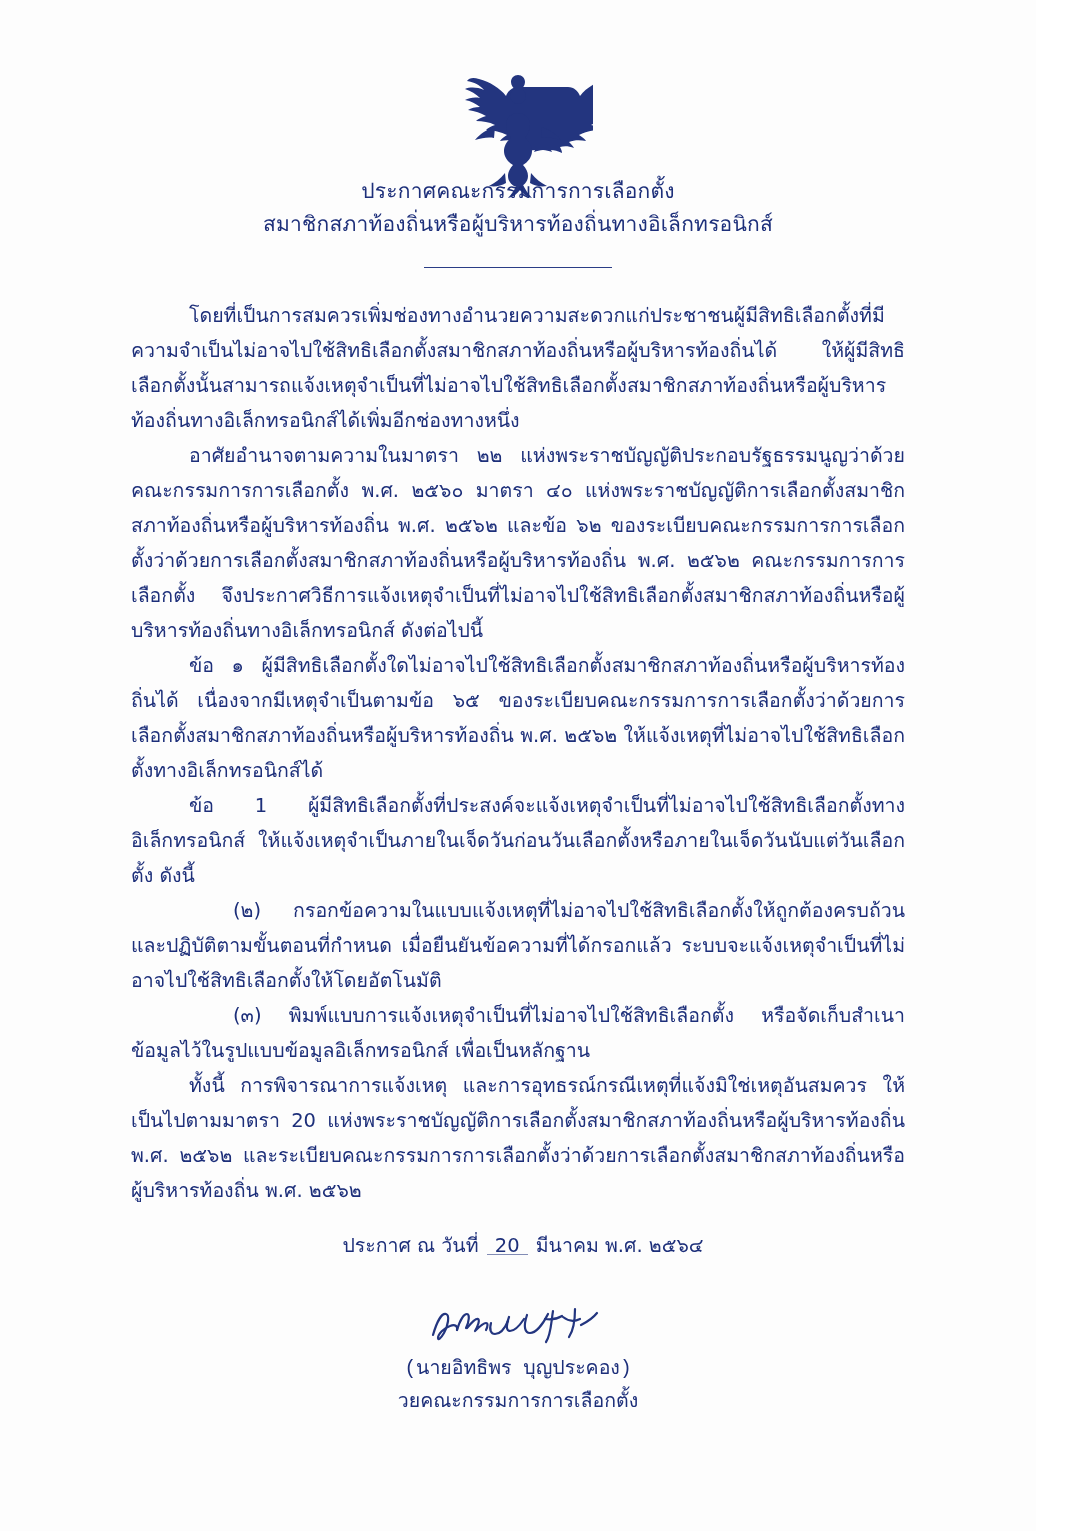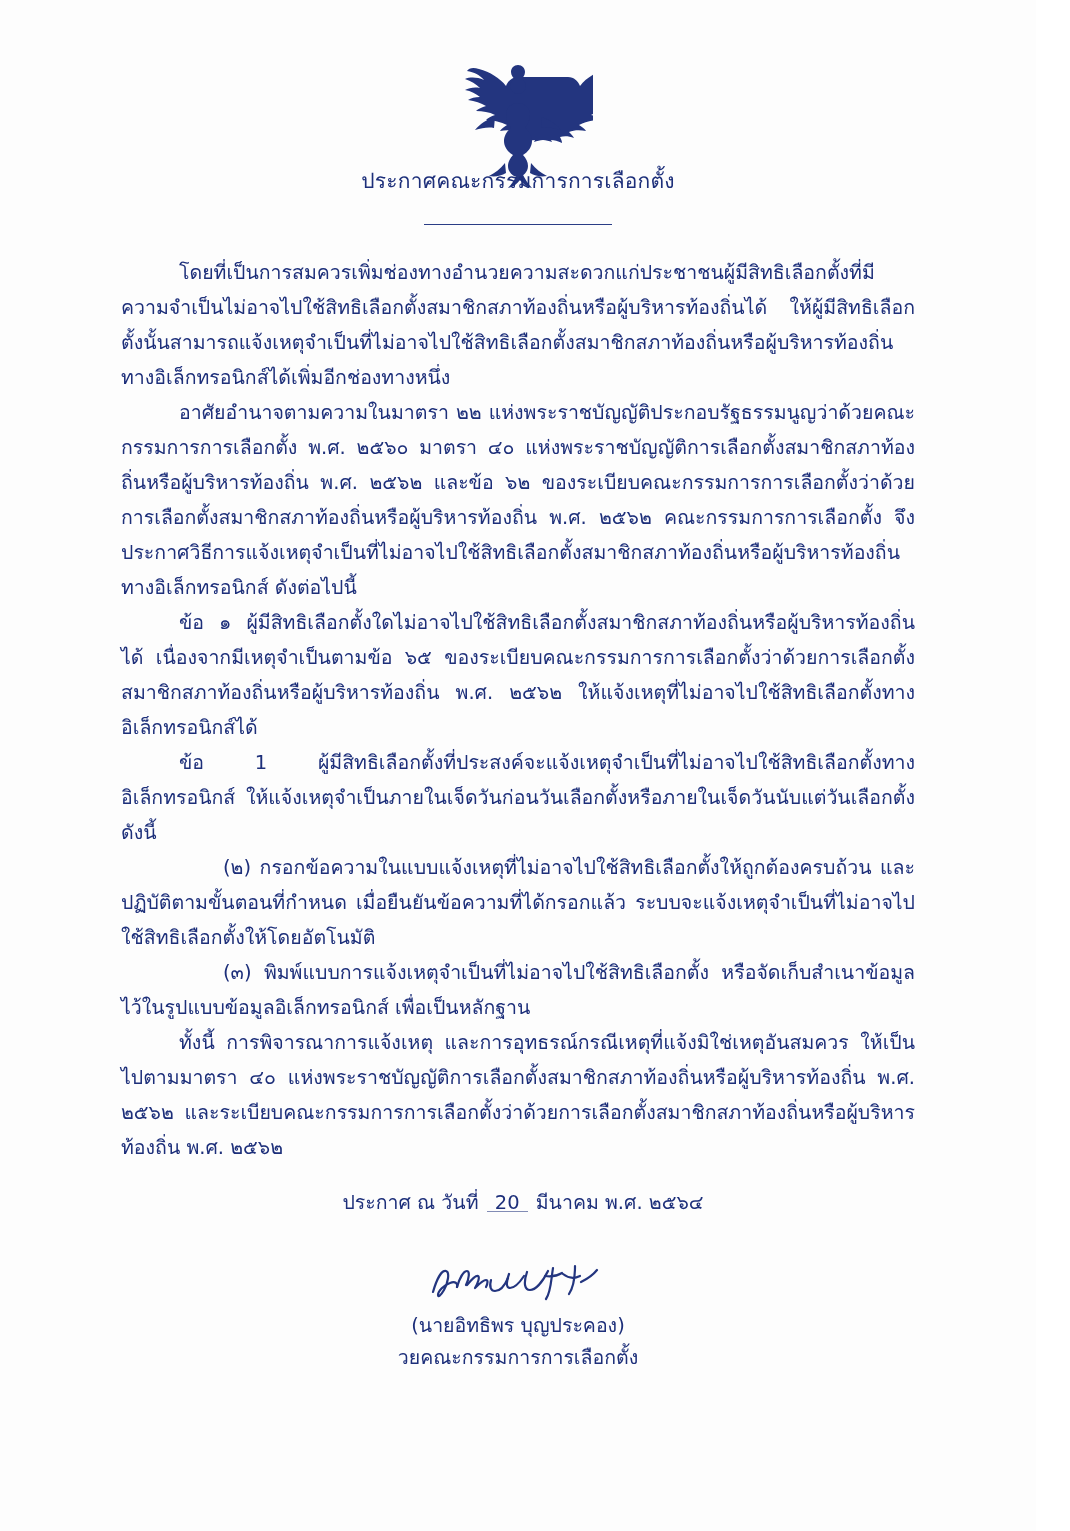--- a/index.html
+++ b/index.html
@@ -13,21 +13,21 @@
     font-family: "DejaVu Sans", "Liberation Sans", sans-serif;
     color: #1a2a6b;
     overflow: hidden;
     position: relative;
   }
   .page {
     position: relative;
     width: 1036px;
     height: 1531px;
     box-sizing: border-box;
-    padding: 3px;
+    padding: 13px;
     background: #fdfdfd;
   }
 
   
   .emblem-wrap {
     width: 100%;
     display: flex;
     justify-content: center;
     align-items: flex-start;
     padding-top: 52px;
@@ -117,20 +117,21 @@
     justify-content: center;
     align-items: flex-end;
   }
   .signature svg {
     display: block;
   }
   .sig-name {
     font-size: 19.5px;
     line-height: 32px;
     color: #1d2f7a;
+    font-family: Liberation Mono, monospace;
   }
   .sig-title {
     font-size: 19.5px;
     line-height: 32px;
     color: #1d2f7a;
   }
 </style>
 </head>
 <body>
 
@@ -149,31 +150,32 @@
         <path d="M62 108c-5 6-10 10-16 13 6 1 12 0 17-3zM88 108c5 6 10 10 16 13-6 1-12 0-17-3z"></path>
         <path d="M75 118c-3 6-6 11-10 15 5-1 9-4 12-8 3 4 7 7 12 8-4-4-7-9-10-15z"></path>
 
         <path d="M52 62c-8 2-15 7-20 13 7-2 13-3 19-2zM98 62c8 2 15 7 20 13-7-2-13-3-19-2z"></path>
       </g>
     </svg>
   </div>
 
   <div class="heading">
     <div class="line">ประกาศคณะกรรมการการเลือกตั้ง</div>
+    <div class="line">สมาชิกสภาท้องถิ่นหรือผู้บริหารท้องถิ่นทางอิเล็กทรอนิกส์</div>
     <div class="rule"></div>
   </div>
 
   <div class="body">
     <p class="indent">โดยที่เป็นการสมควรเพิ่มช่องทางอำนวยความสะดวกแก่ประชาชนผู้มีสิทธิเลือกตั้งที่มีความจำเป็นไม่อาจไปใช้สิทธิเลือกตั้งสมาชิกสภาท้องถิ่นหรือผู้บริหารท้องถิ่นได้ ให้ผู้มีสิทธิเลือกตั้งนั้นสามารถแจ้งเหตุจำเป็นที่ไม่อาจไปใช้สิทธิเลือกตั้งสมาชิกสภาท้องถิ่นหรือผู้บริหารท้องถิ่นทางอิเล็กทรอนิกส์ได้เพิ่มอีกช่องทางหนึ่ง</p>
     <p class="indent">อาศัยอำนาจตามความในมาตรา ๒๒ แห่งพระราชบัญญัติประกอบรัฐธรรมนูญว่าด้วยคณะกรรมการการเลือกตั้ง พ.ศ. ๒๕๖๐ มาตรา ๔๐ แห่งพระราชบัญญัติการเลือกตั้งสมาชิกสภาท้องถิ่นหรือผู้บริหารท้องถิ่น พ.ศ. ๒๕๖๒ และข้อ ๖๒ ของระเบียบคณะกรรมการการเลือกตั้งว่าด้วยการเลือกตั้งสมาชิกสภาท้องถิ่นหรือผู้บริหารท้องถิ่น พ.ศ. ๒๕๖๒ คณะกรรมการการเลือกตั้ง จึงประกาศวิธีการแจ้งเหตุจำเป็นที่ไม่อาจไปใช้สิทธิเลือกตั้งสมาชิกสภาท้องถิ่นหรือผู้บริหารท้องถิ่นทางอิเล็กทรอนิกส์ ดังต่อไปนี้</p>
     <p class="indent">ข้อ ๑ ผู้มีสิทธิเลือกตั้งใดไม่อาจไปใช้สิทธิเลือกตั้งสมาชิกสภาท้องถิ่นหรือผู้บริหารท้องถิ่นได้ เนื่องจากมีเหตุจำเป็นตามข้อ ๖๕ ของระเบียบคณะกรรมการการเลือกตั้งว่าด้วยการเลือกตั้งสมาชิกสภาท้องถิ่นหรือผู้บริหารท้องถิ่น พ.ศ. ๒๕๖๒ ให้แจ้งเหตุที่ไม่อาจไปใช้สิทธิเลือกตั้งทางอิเล็กทรอนิกส์ได้</p>
     <p class="indent">ข้อ 1 ผู้มีสิทธิเลือกตั้งที่ประสงค์จะแจ้งเหตุจำเป็นที่ไม่อาจไปใช้สิทธิเลือกตั้งทางอิเล็กทรอนิกส์ ให้แจ้งเหตุจำเป็นภายในเจ็ดวันก่อนวันเลือกตั้งหรือภายในเจ็ดวันนับแต่วันเลือกตั้ง ดังนี้</p>
     <p class="indent-sub">(๒) กรอกข้อความในแบบแจ้งเหตุที่ไม่อาจไปใช้สิทธิเลือกตั้งให้ถูกต้องครบถ้วน และปฏิบัติตามขั้นตอนที่กำหนด เมื่อยืนยันข้อความที่ได้กรอกแล้ว ระบบจะแจ้งเหตุจำเป็นที่ไม่อาจไปใช้สิทธิเลือกตั้งให้โดยอัตโนมัติ</p>
     <p class="indent-sub">(๓) พิมพ์แบบการแจ้งเหตุจำเป็นที่ไม่อาจไปใช้สิทธิเลือกตั้ง หรือจัดเก็บสำเนาข้อมูลไว้ในรูปแบบข้อมูลอิเล็กทรอนิกส์ เพื่อเป็นหลักฐาน</p>
-    <p class="indent">ทั้งนี้ การพิจารณาการแจ้งเหตุ และการอุทธรณ์กรณีเหตุที่แจ้งมิใช่เหตุอันสมควร ให้เป็นไปตามมาตรา ๔๐ แห่งพระราชบัญญัติการเลือกตั้งสมาชิกสภาท้องถิ่นหรือผู้บริหารท้องถิ่น พ.ศ. ๒๕๖๒ และระเบียบคณะกรรมการการเลือกตั้งว่าด้วยการเลือกตั้งสมาชิกสภาท้องถิ่นหรือผู้บริหารท้องถิ่น พ.ศ. ๒๕๖๒</p>
+    <p class="indent">ทั้งนี้ การพิจารณาการแจ้งเหตุ และการอุทธรณ์กรณีเหตุที่แจ้งมิใช่เหตุอันสมควร ให้เป็นไปตามมาตรา 20 แห่งพระราชบัญญัติการเลือกตั้งสมาชิกสภาท้องถิ่นหรือผู้บริหารท้องถิ่น พ.ศ. ๒๕๖๒ และระเบียบคณะกรรมการการเลือกตั้งว่าด้วยการเลือกตั้งสมาชิกสภาท้องถิ่นหรือผู้บริหารท้องถิ่น พ.ศ. ๒๕๖๒</p>
 
     <div class="dateline">
       <span>ประกาศ ณ วันที่</span>
       <span class="daynum">20</span>
       <span>มีนาคม พ.ศ. ๒๕๖๔</span>
     </div>
 
     <div class="sig-block">
       <div class="signature">
         <svg width="190" height="58" viewBox="0 0 190 58" aria-hidden="true">

